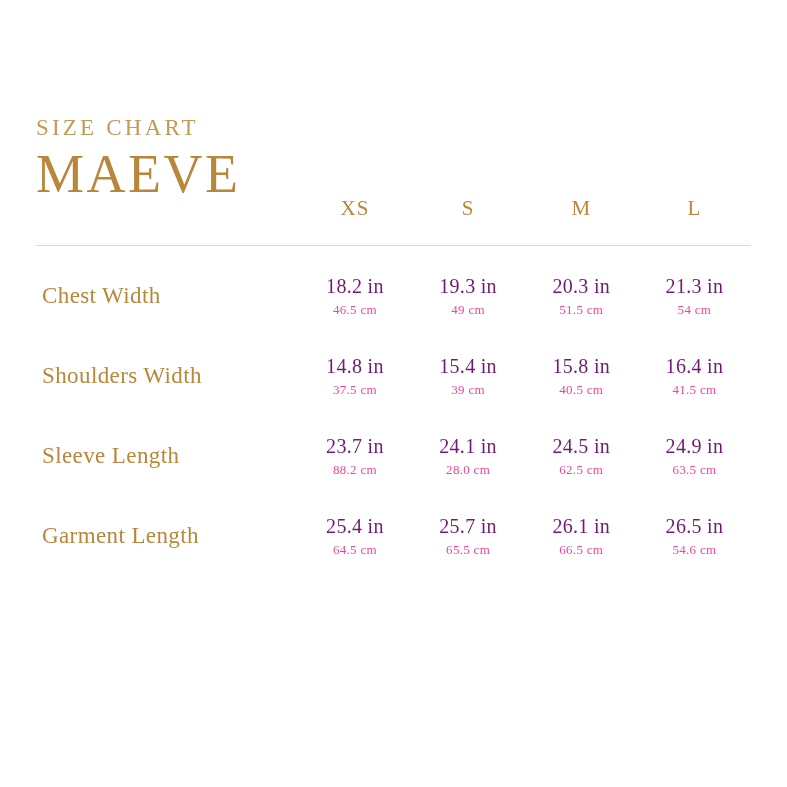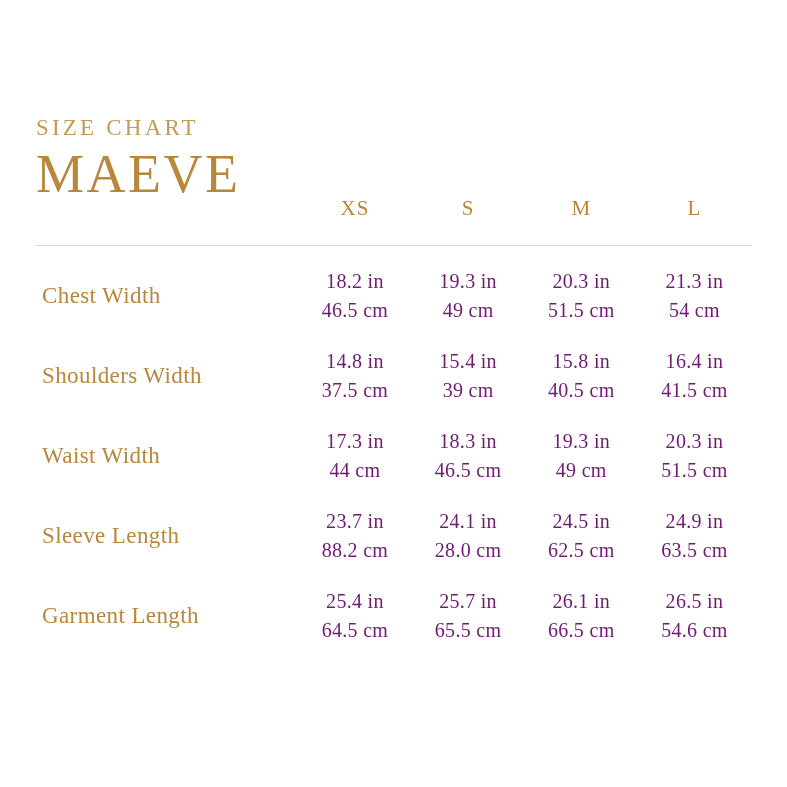--- a/index.html
+++ b/index.html
@@ -96,22 +96,22 @@
     line-height: 1.45;
   }
   td.measure .inches {
     display: block;
     font-size: 20px;
     color: #701a75;
     letter-spacing: 0.3px;
   }
   td.measure .cm {
     display: block;
-    font-size: 20px;
-    color: #701a75;
+    font-size: 13px;
+    color: #ec4899;
     letter-spacing: 0.3px;
   }
   tbody tr:first-child td { padding-top: 10px; }
 </style>
 </head>
 <body>
 
 <div class="page">
 
   <div class="title-block">
@@ -172,39 +172,20 @@
           <td class="measure">
             <span class="inches">15.8 in</span>
             <span class="cm">40.5 cm</span>
           </td>
           <td class="measure">
             <span class="inches">16.4 in</span>
             <span class="cm">41.5 cm</span>
           </td>
         </tr>
 
-        <tr>
-          <td class="row-label">Waist Width</td>
-          <td class="measure">
-            <span class="inches">17.3 in</span>
-            <span class="cm">44 cm</span>
-          </td>
-          <td class="measure">
-            <span class="inches">18.3 in</span>
-            <span class="cm">46.5 cm</span>
-          </td>
-          <td class="measure">
-            <span class="inches">19.3 in</span>
-            <span class="cm">49 cm</span>
-          </td>
-          <td class="measure">
-            <span class="inches">20.3 in</span>
-            <span class="cm">51.5 cm</span>
-          </td>
-        </tr>
 
         <tr>
           <td class="row-label">Sleeve Length</td>
           <td class="measure">
             <span class="inches">23.7 in</span>
             <span class="cm">88.2 cm</span>
           </td>
           <td class="measure">
             <span class="inches">24.1 in</span>
             <span class="cm">28.0 cm</span>

